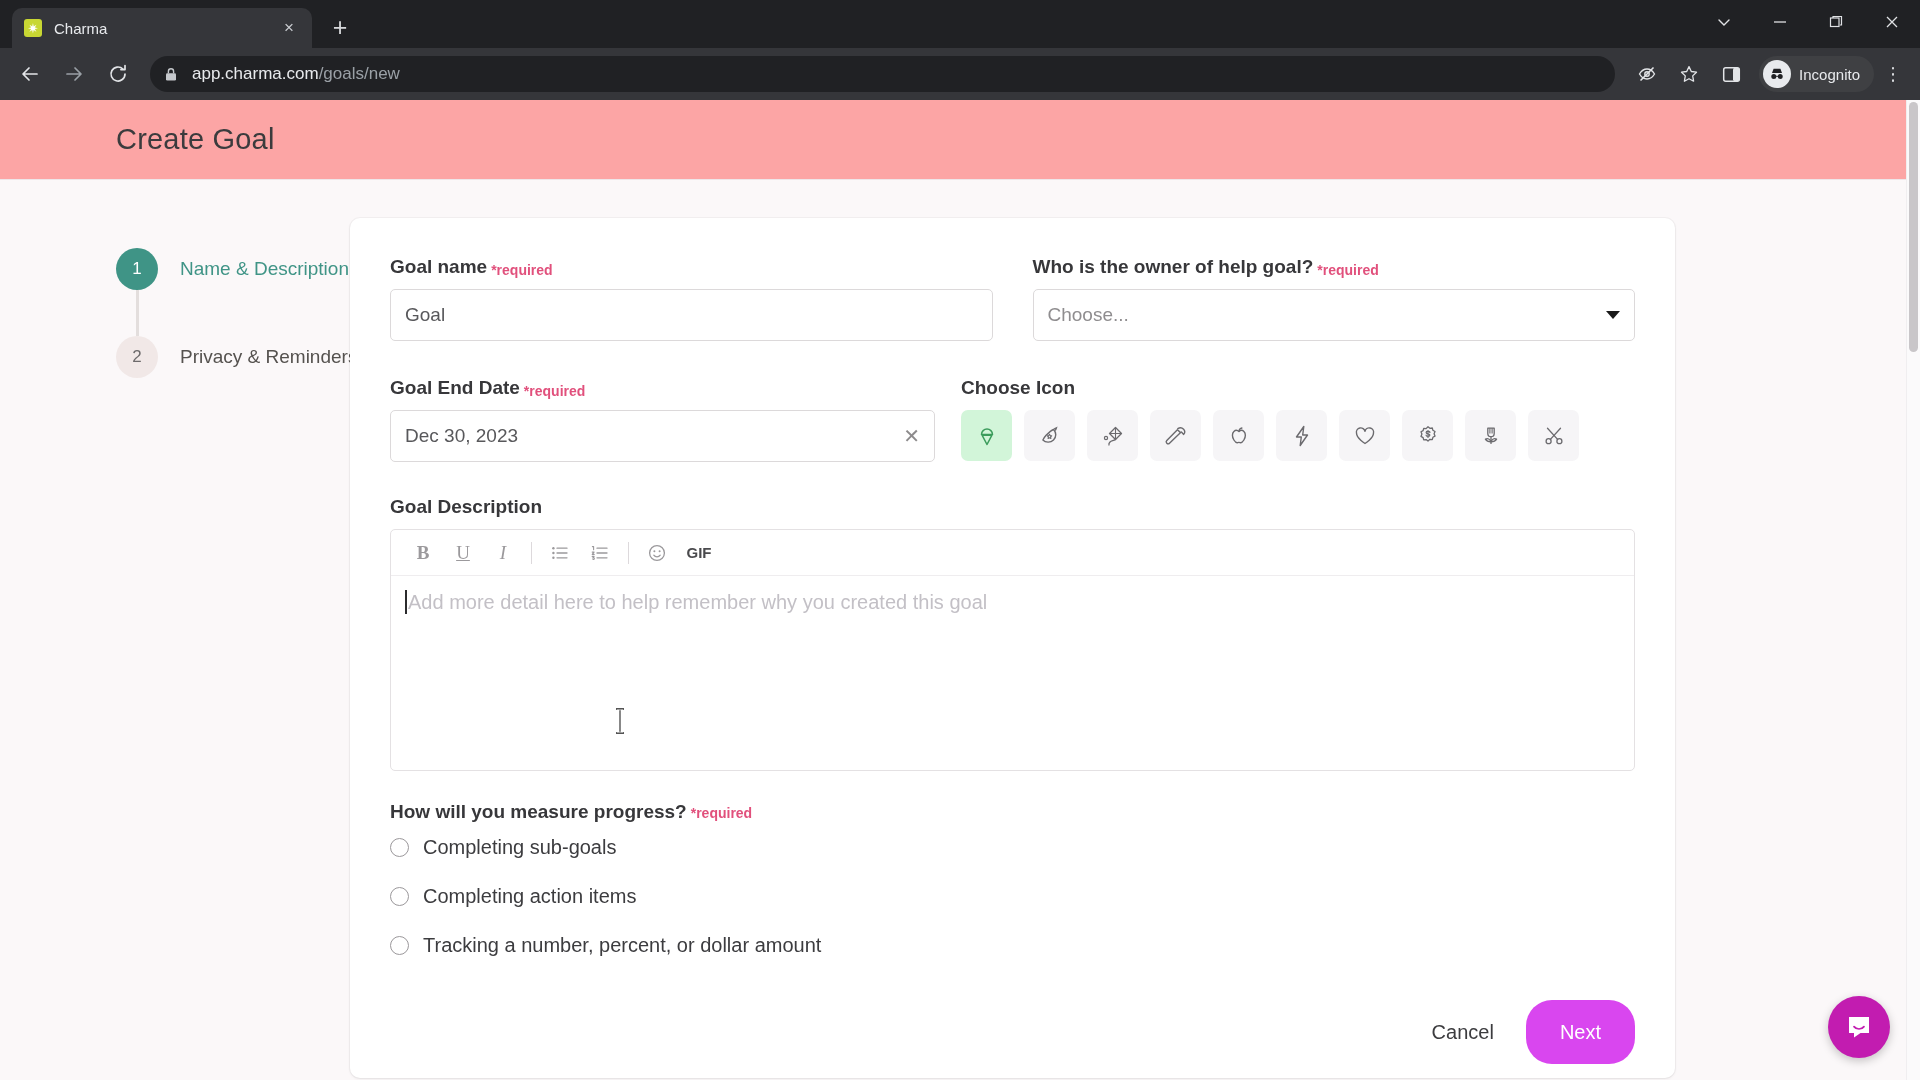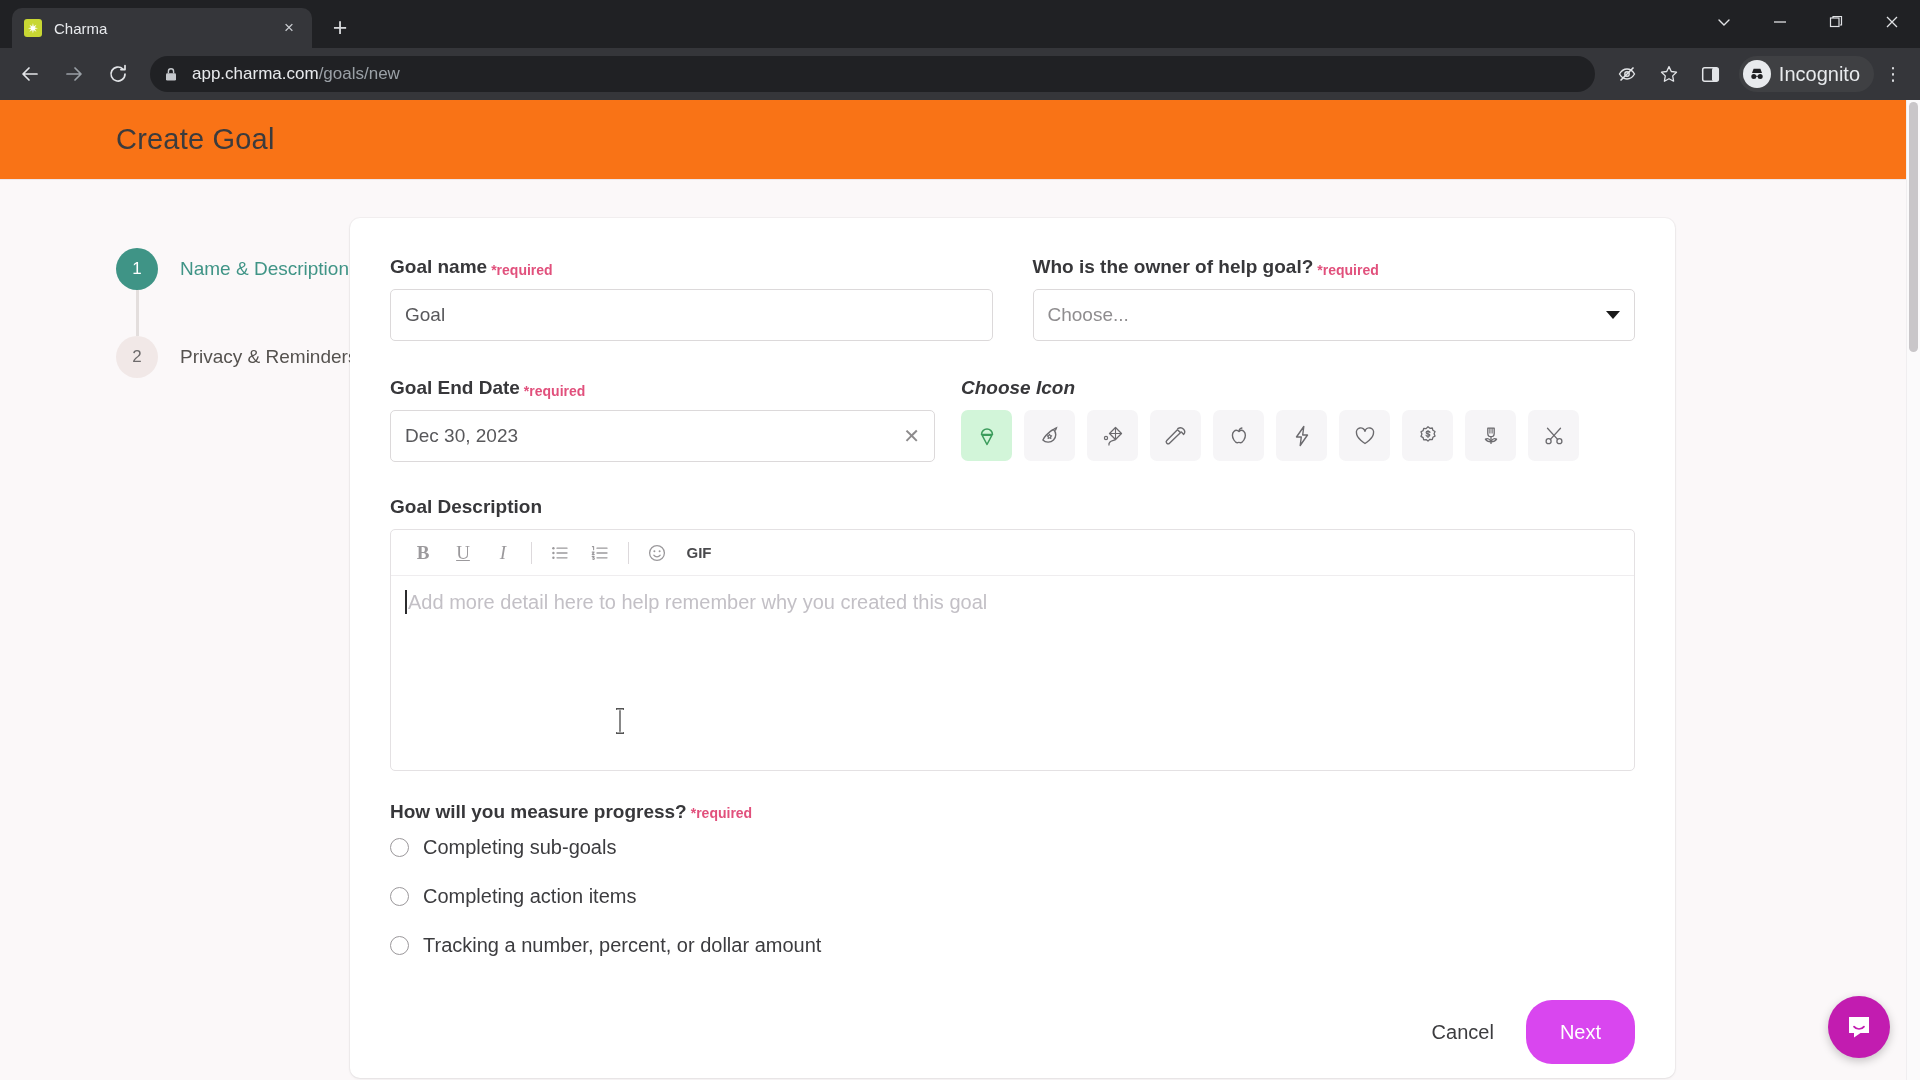--- a/index.html
+++ b/index.html
@@ -63,31 +63,31 @@
   .url .dim { color: #9aa0a6; }
   .tb-right { display: flex; align-items: center; gap: 2px; }
   .incognito-pill {
     height: 36px; display: flex; align-items: center; gap: 8px;
     background: #3f4043; border-radius: 18px; padding: 0 14px 0 4px; margin-left: 6px;
   }
   .incognito-av {
     width: 28px; height: 28px; border-radius: 50%; background: #e8eaed;
     display: flex; align-items: center; justify-content: center;
   }
-  .incognito-label { color: #e8eaed; font-size: 20px; }
+  .incognito-label { color: #e8eaed; font-size: 15px; }
   .kebab { color: #e3e5e8; font-size: 18px; width: 34px; text-align: center; letter-spacing: 0; }
 
   
   .viewport {
     position: absolute; left: 0; top: 100px; width: 1920px; height: 980px;
     background: #fbf8f9; overflow: hidden;
   }
   .page-header {
     height: 80px; display: flex; align-items: center; padding-left: 116px;
-    border-bottom: 1px solid #eee6e9; background: #f97316;
+    border-bottom: 1px solid #eee6e9; background: #fca5a5;
   }
   .page-title { font-size: 29px; color: #3b3b3d; font-weight: 400; letter-spacing: .2px; }
 
   .content { display: flex; padding-top: 38px; }
 
   
   .stepper { width: 350px; padding-left: 116px; padding-top: 30px; }
   .step { display: flex; align-items: center; gap: 22px; height: 42px; }
   .step-circle {
     width: 42px; height: 42px; border-radius: 50%; display: flex;
@@ -123,21 +123,21 @@
   .input-text { flex: 1; }
   .input .clear { color: #8d8b8c; font-size: 20px; padding-left: 10px; }
   .select-arrow {
     width: 0; height: 0; border-left: 7px solid transparent; border-right: 7px solid transparent;
     border-top: 8px solid #1a1a1a; margin-left: auto;
   }
   .placeholder { color: #8f8d8f; }
 
   .row2 { display: flex; gap: 26px; margin-top: 36px; }
   .date-col { width: 545px; flex: none; }
-  .icons-col { flex: 1; font-style: italic; }
+  .icons-col { flex: 1; }
 
   .icon-grid { display: flex; gap: 12px; }
   .icon-box {
     width: 51px; height: 51px; border-radius: 7px; background: #f6f5f7;
     display: flex; align-items: center; justify-content: center; flex: none;
   }
   .icon-box.selected { background: #d2f5d9; }
   .icon-box svg { display: block; }
 
   

